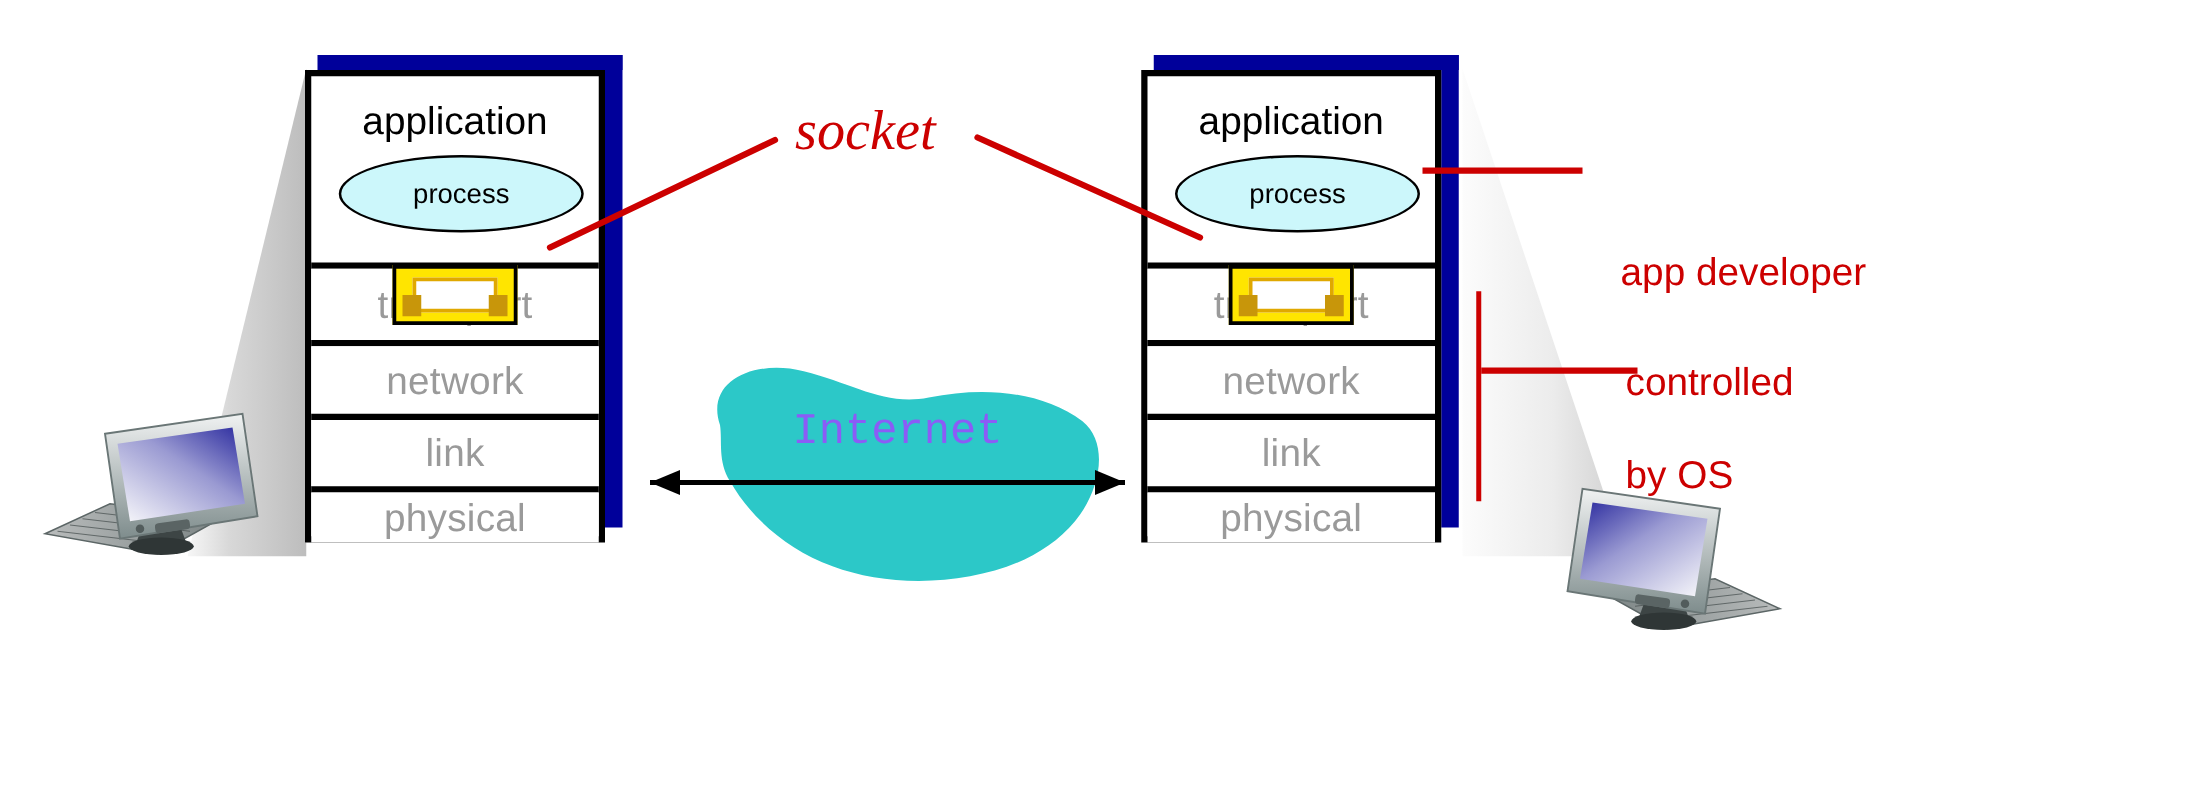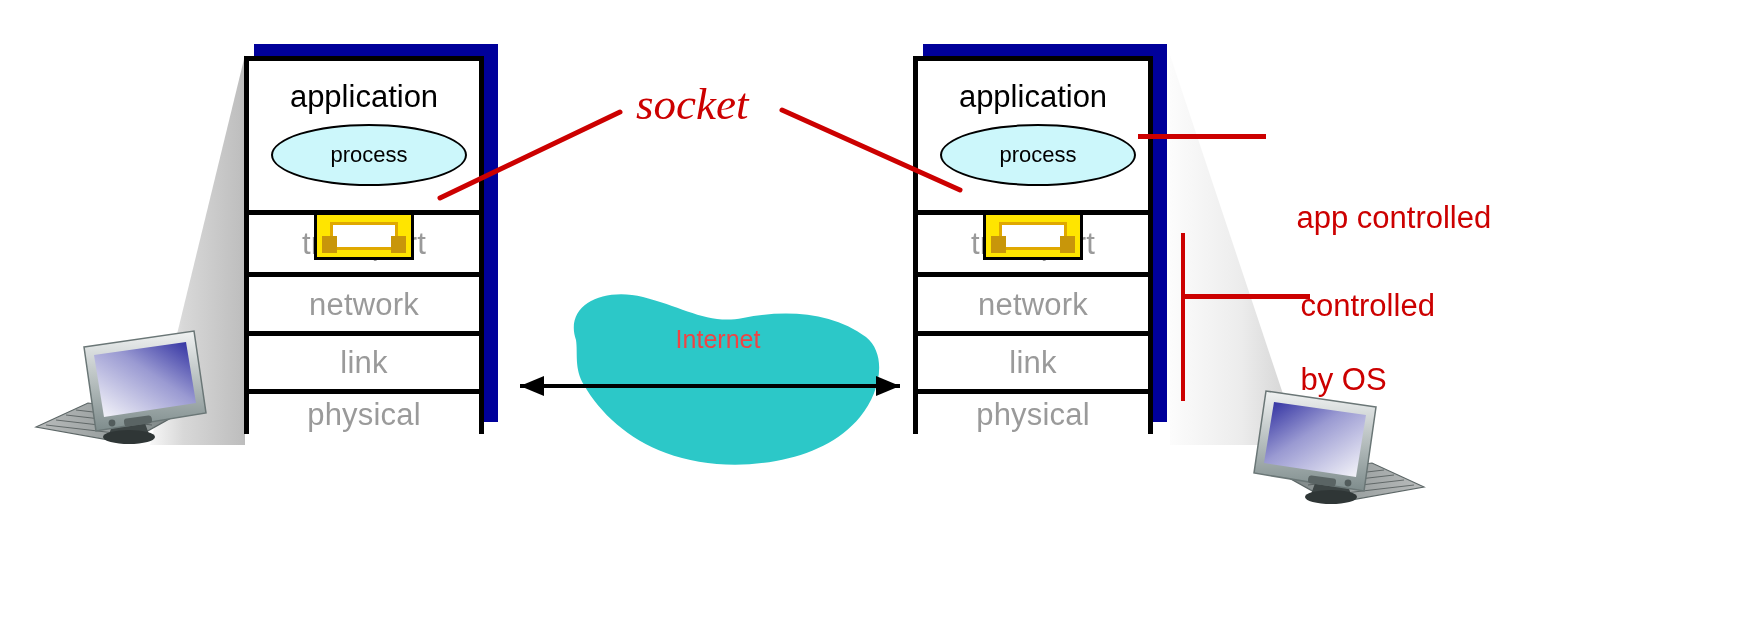--- a/index.html
+++ b/index.html
@@ -238,40 +238,40 @@
     <path d="M 28 55
              C 16 20, 55 2, 95 12
              C 135 22, 160 40, 195 33
              C 240 24, 285 28, 318 52
              C 340 70, 332 108, 312 132
              C 292 156, 262 170, 228 176
              C 190 183, 150 180, 118 168
              C 80 154, 52 128, 36 100
              C 26 84, 30 68, 28 55 Z" fill="#2cc8c8"></path>
   </svg>
-  <div class="abs" style="left:548px;top:325px;width:340px;text-align:center;font-size:25px;color:#ef4444;">Internet</div>
+  <div class="abs" style="left:548px;top:325px;width:340px;text-align:center;font-size:35px;color:#8b5cf6;font-family:Liberation Mono, monospace;">Internet</div>
 
   <svg class="abs" style="left:498px;top:368px;width:424px;height:36px;" viewBox="0 0 424 36">
     <line x1="22" y1="18" x2="402" y2="18" stroke="#000000" stroke-width="4"></line>
     <polygon points="22,18 46,8 46,28" fill="#000000"></polygon>
     <polygon points="402,18 378,8 378,28" fill="#000000"></polygon>
   </svg>
 
   <svg class="abs" style="left:420px;top:90px;width:560px;height:130px;" viewBox="0 0 560 130">
 
     <line x1="200" y1="22" x2="20" y2="108" stroke="#cc0000" stroke-width="5" stroke-linecap="round"></line>
 
     <line x1="362" y1="20" x2="540" y2="100" stroke="#cc0000" stroke-width="5" stroke-linecap="round"></line>
   </svg>
   <div class="socket-word" style="left:636px;top:82px;">socket</div>
 
   <div class="redline" style="left:1138px;top:134px;width:128px;height:5px;"></div>
   <div class="anno" style="left:1262px;top:88px;">
     <br>
-    <span>app controlled</span>
+    <span>app developer</span>
   </div>
 
   <div class="redline" style="left:1181px;top:233px;width:4px;height:168px;"></div>
   <div class="redline" style="left:1185px;top:294px;width:125px;height:5px;"></div>
   <div class="anno" style="left:1266px;top:250px;">
     <span>controlled</span><br>
     <span>by OS</span>
   </div>
 
   <svg class="computer" style="left:30px;top:285px;width:190px;height:165px;" viewBox="0 0 190 165">

